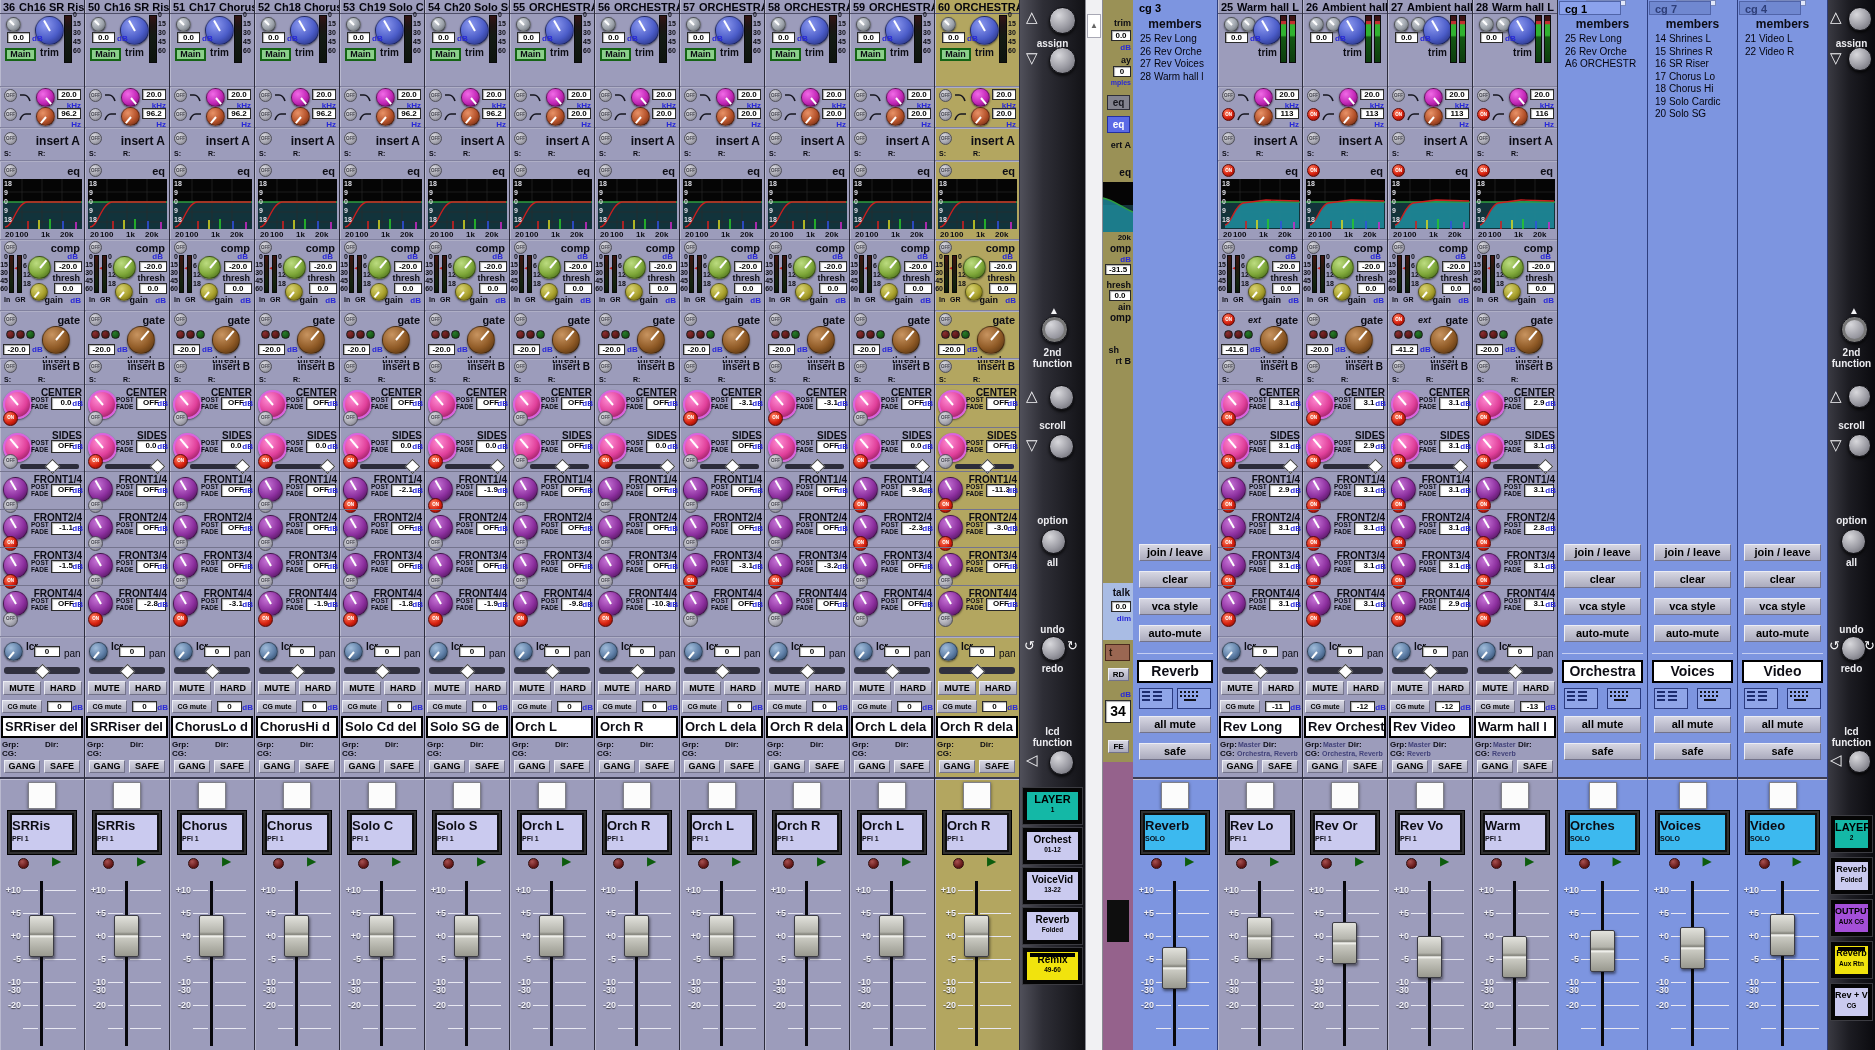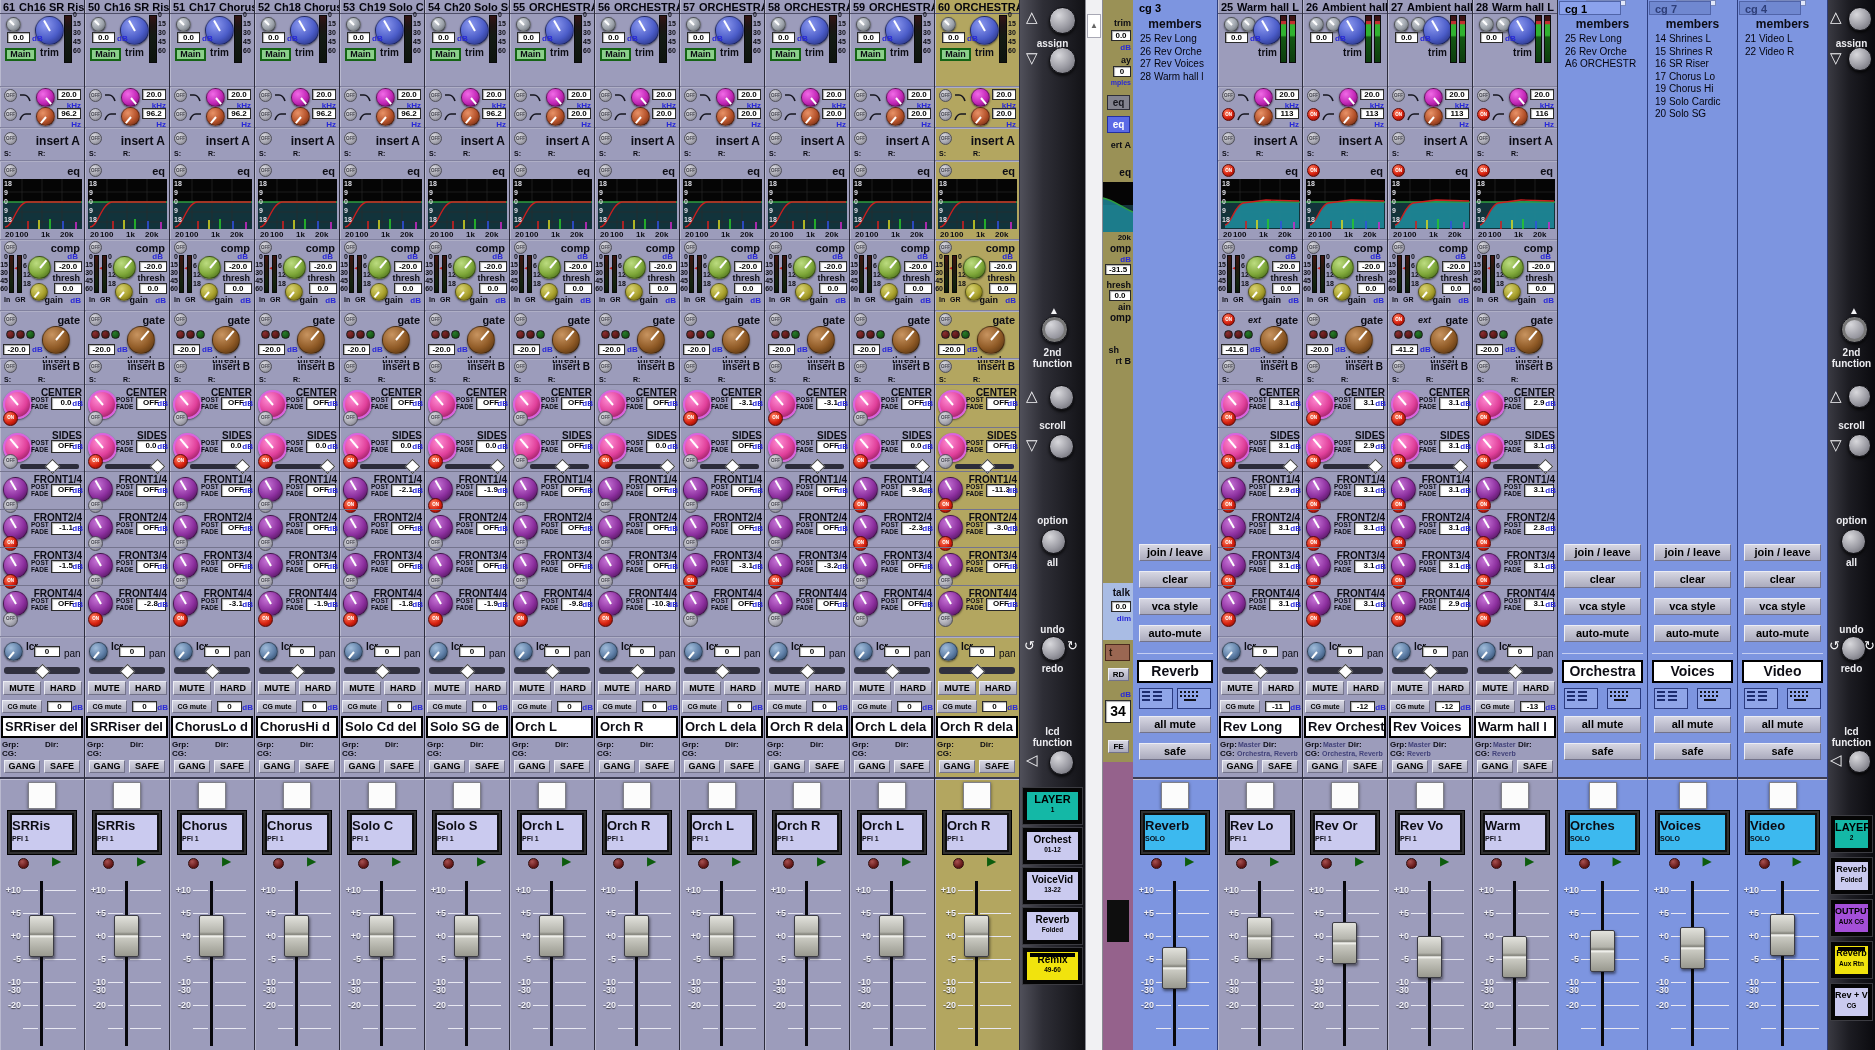--- a/index.html
+++ b/index.html
@@ -247,21 +247,21 @@
 .ss-r .f2-k,.ss-r .op-k,.ss-r .un-k{left:13px}
 .ss-r .f2-t{left:21px}
 .ss-r .un-a1{left:1px}.ss-r .un-a2{left:36px}
 .ss-r .la{font-size:9px}
 </style>
 </head>
 <body>
 
 <div class="app">
   <div class="rpt"><div class="chan" data-state="n">
-  <div class="ab hd"><span class="n">61</span><span>Ch16 SR Rise</span></div>
+  <div class="ab hd"><span class="n">36</span><span>Ch16 SR Rise</span></div>
   <div class="ab kn gry kS">
           <i></i>
         </div>
   <div class="ab kn trm ktrim">
           <i></i>
         </div>
   <div class="ab vb tval">0.0</div>
   <span class="ab bl tdb">dB</span>
   <div class="ab mainb">Main</div>
   <span class="ab tlab">trim</span>
@@ -4115,21 +4115,21 @@
   <div class="ab vb panv">0</div>
   <span class="ab panl">pan</span>
   <div class="ab pslide">
           <span class="pdia"></span>
         </div>
   <div class="ab gb muteb">MUTE</div>
   <div class="ab gb hardb">HARD</div>
   <div class="ab gb cgmb">CG mute</div>
   <div class="ab vb cgmv">-12</div>
   <span class="ab bl cgmdb">dB</span>
-  <div class="ab nameb">Rev Voices</div>
+  <div class="ab nameb">Rev Video</div>
   <span class="ab grpl">Grp:</span>
   <span class="ab grpv">Master</span>
   <span class="ab dirl">Dir:</span>
   <span class="ab cgll">CG:</span>
   <span class="ab cgvv">Reverb</span>
   <div class="ab gb gangb">GANG</div>
   <div class="ab gb safeb">SAFE</div>
   <div class="ab fdiv"></div>
   <div class="ab wbtn"></div>
   <div class="ab lcdf">
@@ -4489,21 +4489,21 @@
   <div class="ab fcap" style="top: 929.72px;"></div>
 </div><div class="cgcol">
   <div class="ab toptab" data-state="dim"></div>
   <div class="ab cgtab" data-state="dim">cg 7</div>
   <div class="ab meml">members</div>
   <div class="ab memwrap">
           <div class="memi">14 Shrines L</div>
           <div class="memi">15 Shrines R</div>
           <div class="memi">16 SR Riser</div>
           <div class="memi">17 Chorus Lo</div>
-          <div class="memi">19 Chorus Hi</div>
+          <div class="memi">18 Chorus Hi</div>
           <div class="memi">19 Solo Cardic</div>
           <div class="memi">20 Solo SG</div>
         </div>
   <div class="ab gb cgbtn cb0">join / leave</div>
   <div class="ab gb cgbtn cb1">clear</div>
   <div class="ab gb cgbtn cb2">vca style</div>
   <div class="ab gb cgbtn cb3">auto-mute</div>
   <div class="ab cgdiv"></div>
   <div class="ab cgname">Voices</div>
   <div class="ab icb icb1"><svg width="24" height="14">

